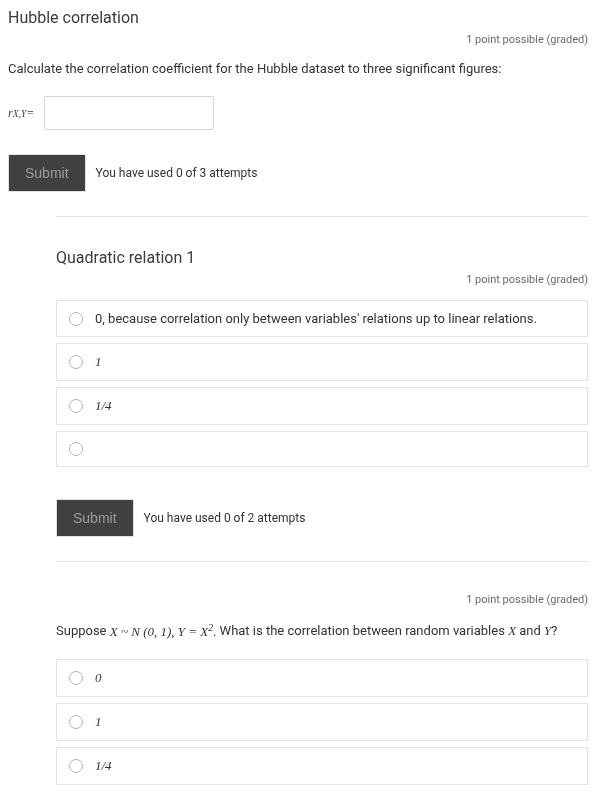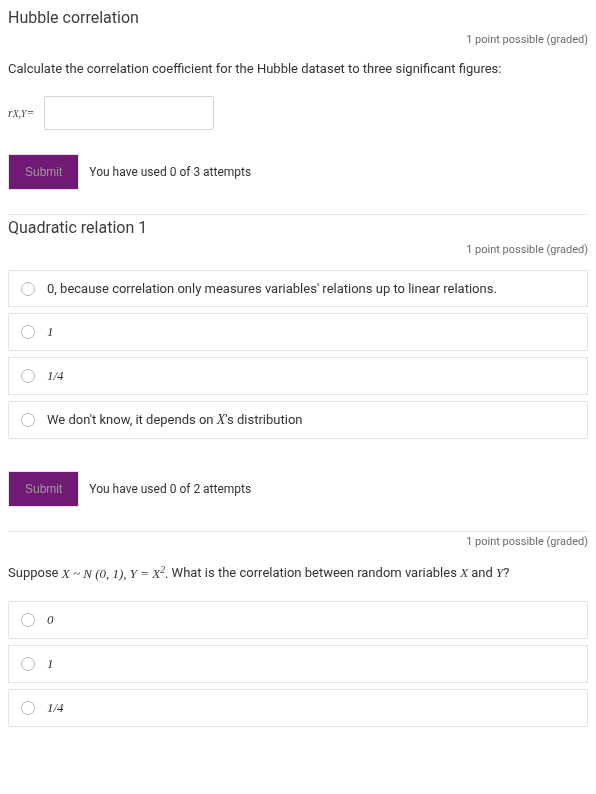--- a/index.html
+++ b/index.html
@@ -4,21 +4,21 @@
 <style>
   * { box-sizing: border-box; margin: 0; padding: 0; }
   body {
     font-family: -apple-system, BlinkMacSystemFont, "Segoe UI", Roboto, Helvetica, Arial, sans-serif;
     color: #333;
     background: #fff;
     width: 596px;
     padding: 8px 8px 0 8px;
   }
   .problem { padding-bottom: 18px; }
-  .problem + .problem { border-top: 1px solid #e5e5e5; padding-top: 3px; margin-top: 6px; }
+  .problem + .problem { border-top: 1px solid #e5e5e5; padding-top: 31px; margin-top: 6px; margin-left: 48px; }
   h2.title {
     font-size: 16px;
     font-weight: 400;
     color: #3c3c3c;
     margin-bottom: 6px;
   }
   .points {
     font-size: 11px;
     color: #6b6b6b;
     margin-bottom: 14px;
@@ -47,24 +47,24 @@
     height: 34px;
     border: 1px solid #d6d6d6;
     border-radius: 2px;
     padding: 4px 8px;
     font-size: 13px;
     vertical-align: middle;
   }
   .input-row { display: flex; align-items: center; margin-bottom: 24px; }
   .submit-row { display: flex; align-items: center; gap: 10px; }
   button.submit-btn {
-    background: #701a75;
+    background: #404040;
     border: 1px solid #e2e2e2;
     color: #9c9c9c;
-    font-size: 12px;
+    font-size: 14px;
     padding: 10px 16px;
     cursor: pointer;
   }
   .attempts {
     font-size: 12px;
     color: #333;
   }
   .choice-list { margin-top: 4px; margin-bottom: 32px; }
   .choice {
     border: 1px solid #e3e3e3;
@@ -103,33 +103,32 @@
     <span class="attempts">You have used 0 of 3 attempts</span>
   </div>
 </div>
 
 <div class="problem">
   <h2 class="title">Quadratic relation 1</h2>
   <div class="points">1 point possible (graded)</div>
   <div class="choice-list">
     <div class="choice">
       <span class="radio"></span>
-      <span class="choice-label">0, because correlation only measures variables' relations up to linear relations.</span>
+      <span class="choice-label">0, because correlation only between variables' relations up to linear relations.</span>
     </div>
     <div class="choice">
       <span class="radio"></span>
       <span class="choice-label math">1</span>
     </div>
     <div class="choice">
       <span class="radio"></span>
       <span class="choice-label math">1/4</span>
     </div>
     <div class="choice">
       <span class="radio"></span>
-      <span class="choice-label">We don't know, it depends on <span class="math">X</span>'s distribution</span>
     </div>
   </div>
   <div class="submit-row">
     <button class="submit-btn">Submit</button>
     <span class="attempts">You have used 0 of 2 attempts</span>
   </div>
 </div>
 
 <div class="problem">
   <div class="points">1 point possible (graded)</div>

